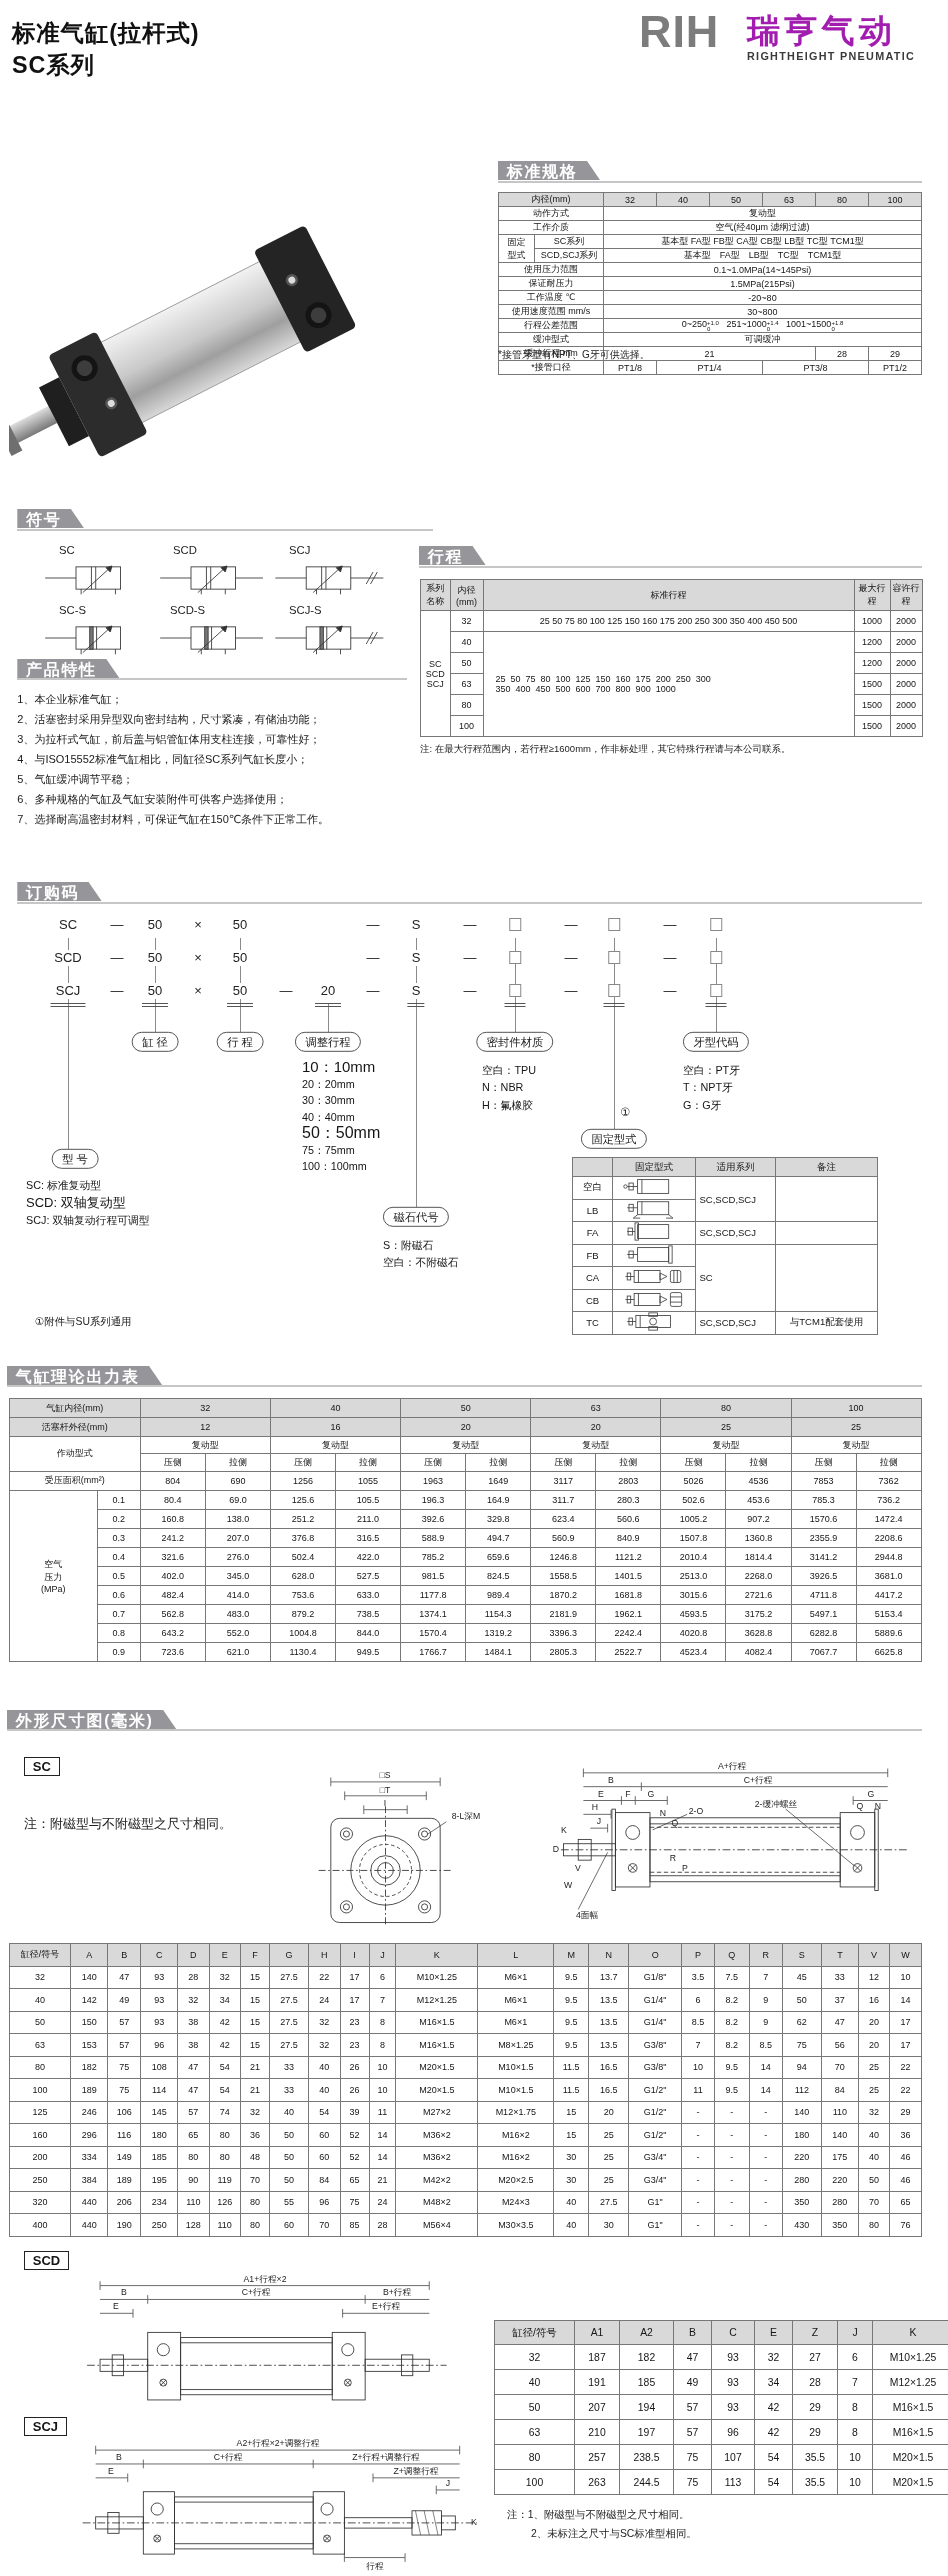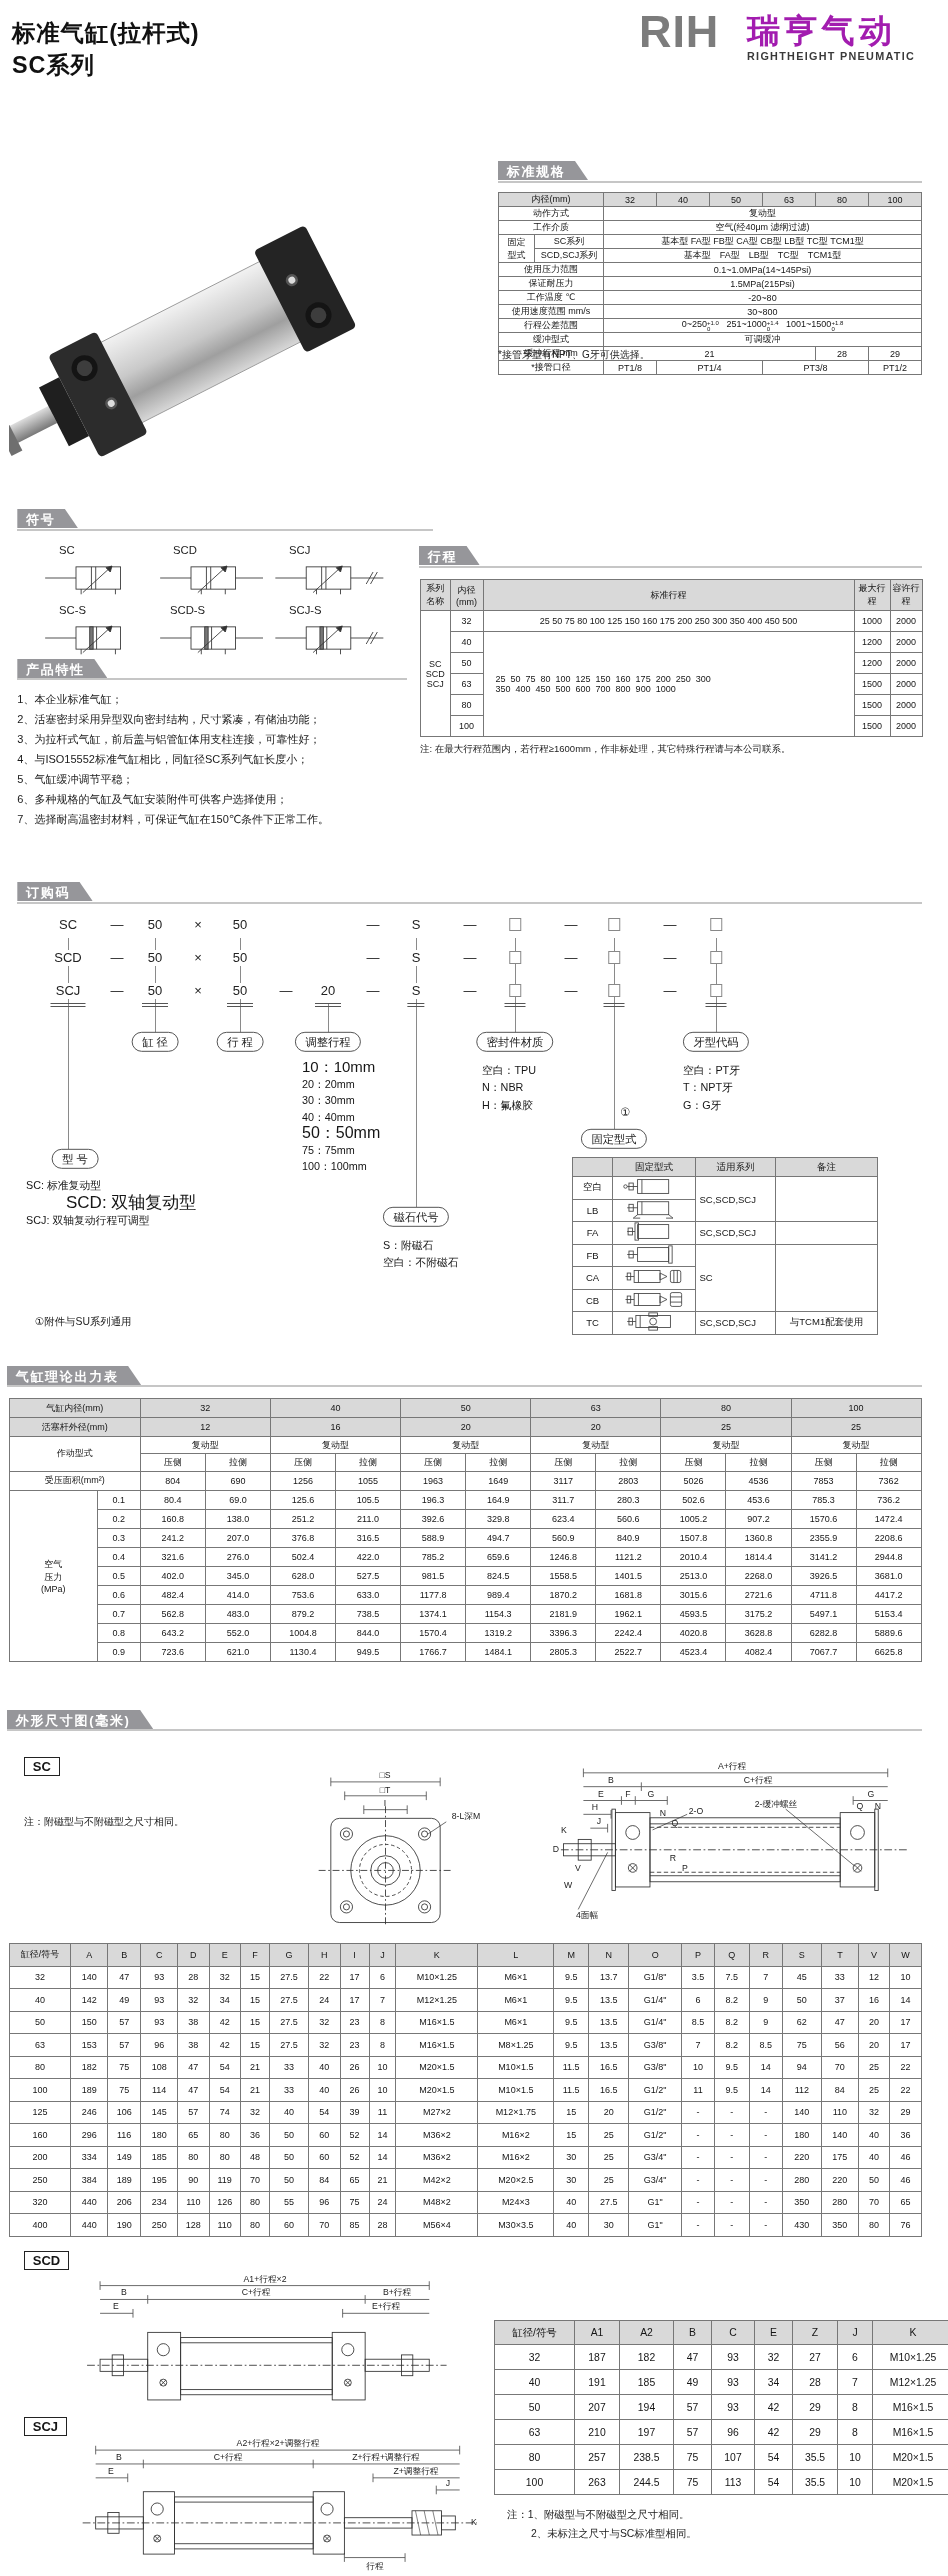--- a/index.html
+++ b/index.html
@@ -1,20 +1,20 @@
 <!DOCTYPE html>
 <html style="font-size:14px"><head>
 <meta charset="utf-8">
 <style>
   html,body{margin:0;padding:0;background:#fff}
   .page{position:relative;width:949px;height:2576px;background:#fff;overflow:hidden;
         font-family:"Liberation Sans","DejaVu Sans",sans-serif;color:#151515}
   .abs{position:absolute}
   
-  .tab{position:absolute;background:#96969a;color:#fff;font-weight:bold;font-size:13px;
+  .tab{position:absolute;background:#96969a;color:#fff;font-weight:bold;font-size:16px;
        height:19px;line-height:21.7px;padding:0 22.5px 0 8.7px;letter-spacing:1.7px;
        clip-path:polygon(0 0,calc(100% - 13px) 0,100% 100%,0 100%)}
   .tabline{position:absolute;height:1.7px;background:#c6c6c6}
   
   table.t{border-collapse:collapse;table-layout:fixed;border:1.7px solid #555;background:#fff}
   table.t td,table.t th{border:0.9px solid #777;text-align:center;vertical-align:middle;
        padding:0 1.7px;font-weight:normal;overflow:hidden}
   .hdrbg{background:#d9d9d9}
   .pre{white-space:pre}
   .prel{white-space:pre-line}
@@ -424,21 +424,21 @@
       <div class="olist2" style="font-size: 10.8px; white-space: nowrap;">N：NBR</div>
       <div class="olist2" style="font-size: 10.8px; white-space: nowrap;">H：氟橡胶</div>
     </div>
   <div class="abs" style="left:683px;top:1062px;line-height:17.3px">
       <div class="olist2" style="font-size: 10.8px; white-space: nowrap;">空白：PT牙</div>
       <div class="olist2" style="font-size: 10.8px; white-space: nowrap;">T：NPT牙</div>
       <div class="olist2" style="font-size: 10.8px; white-space: nowrap;">G：G牙</div>
     </div>
   <div class="abs" style="left:26px;top:1177px;line-height:17.3px">
       <div class="olist2" style="font-size: 10.8px; white-space: nowrap;">SC: 标准复动型</div>
-      <div class="olist2" style="font-size: 17px; white-space: nowrap; margin-left: 40px;">SCD: 双轴复动型</div>
+      <div class="olist2" style="font-size: 13px; white-space: nowrap;">SCD: 双轴复动型</div>
       <div class="olist2" style="font-size: 10.8px; white-space: nowrap;">SCJ: 双轴复动行程可调型</div>
     </div>
   <div class="abs" style="left:383px;top:1237px;line-height:17.3px">
       <div class="olist2" style="font-size: 10.8px; white-space: nowrap;">S：附磁石</div>
       <div class="olist2" style="font-size: 10.8px; white-space: nowrap;">空白：不附磁石</div>
     </div>
   <div class="note" style="left:35px;top:1315px;font-size:10.4px">①附件与SU系列通用</div>
 
   <table class="t abs" style="left:572px;top:1157px;width:305px;font-size:9.5px">
     <colgroup>
@@ -867,21 +867,21 @@
     <span class="dlab" style="left:379px;top:42px">Q</span>
     <span class="dlab" style="left:397px;top:42px">N</span>
     <span class="dlab" style="left:75px;top:85px">D</span>
     <span class="dlab" style="left:192px;top:94px">R</span>
     <span class="dlab" style="left:204px;top:104px">P</span>
     <span class="dlab" style="left:97px;top:104px">V</span>
     <span class="dlab" style="left:87px;top:121px">W</span>
     <span class="dlab" style="left:106px;top:151px">4面幅</span>
   </div>
 
-  <div class="note" style="left:24px;top:1815px;font-size:10px">注：附磁型与不附磁型之尺寸相同。</div>
+  <div class="note" style="left:24px;top:1815px;font-size:13px">注：附磁型与不附磁型之尺寸相同。</div>
 
   <table class="t abs" style="left:8.7px;top:1943px;width:913px;font-size:9px;white-space:nowrap">
     <colgroup>
       <col style="width:55px">
         <col style="width:33px">
         <col style="width:29.5px">
         <col style="width:33px">
         <col style="width:28px">
       <col style="width:28px">
         <col style="width:26px">

